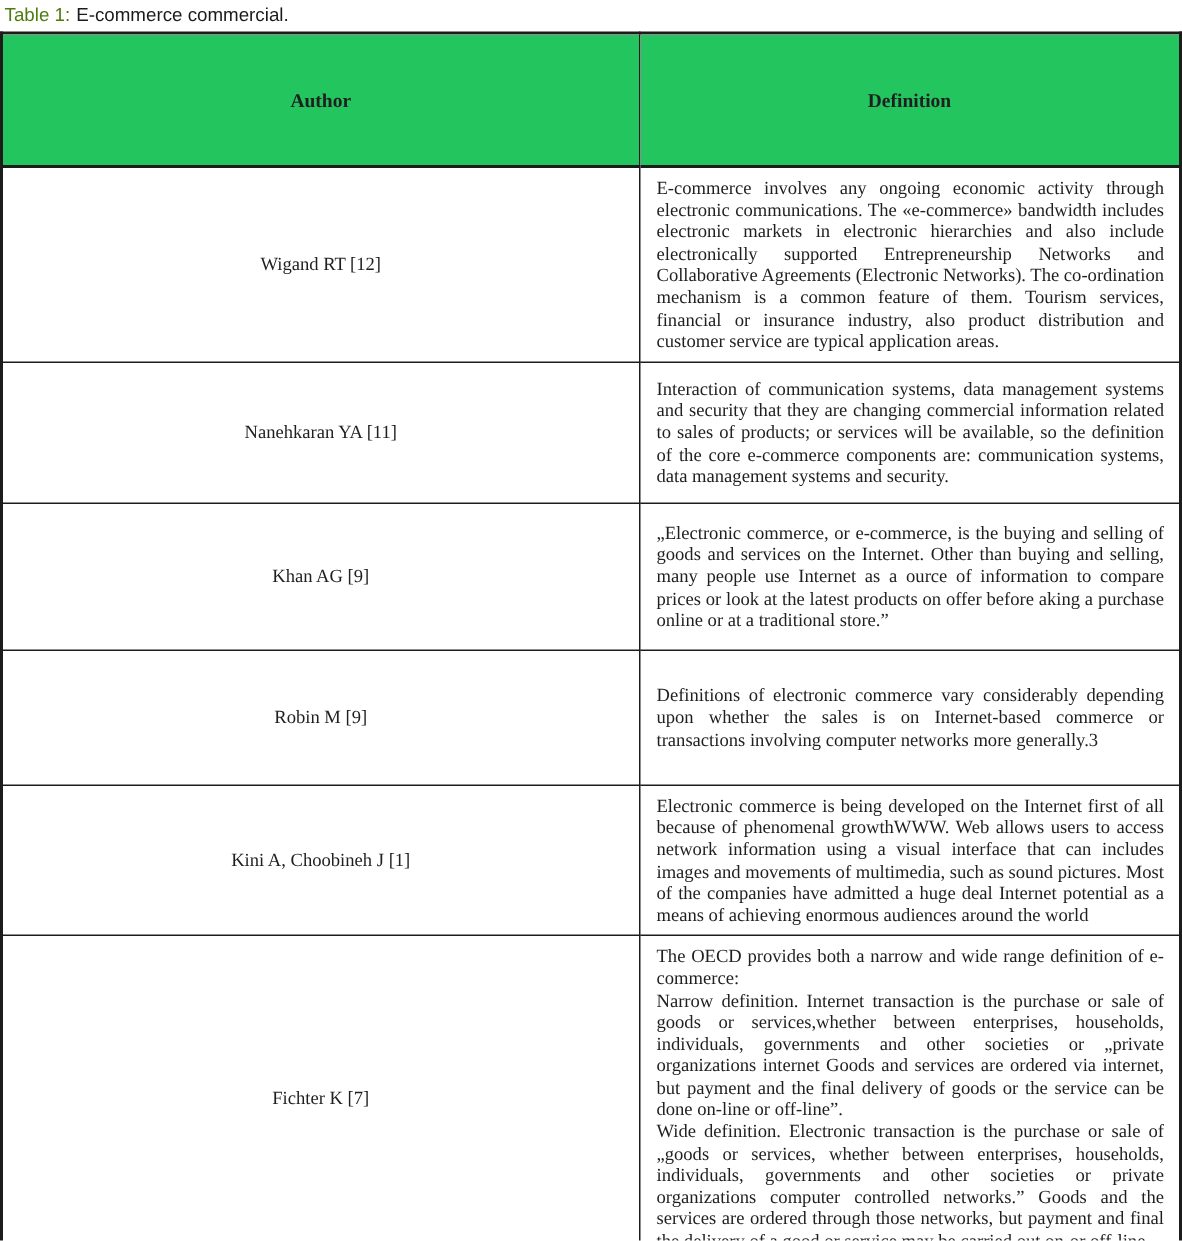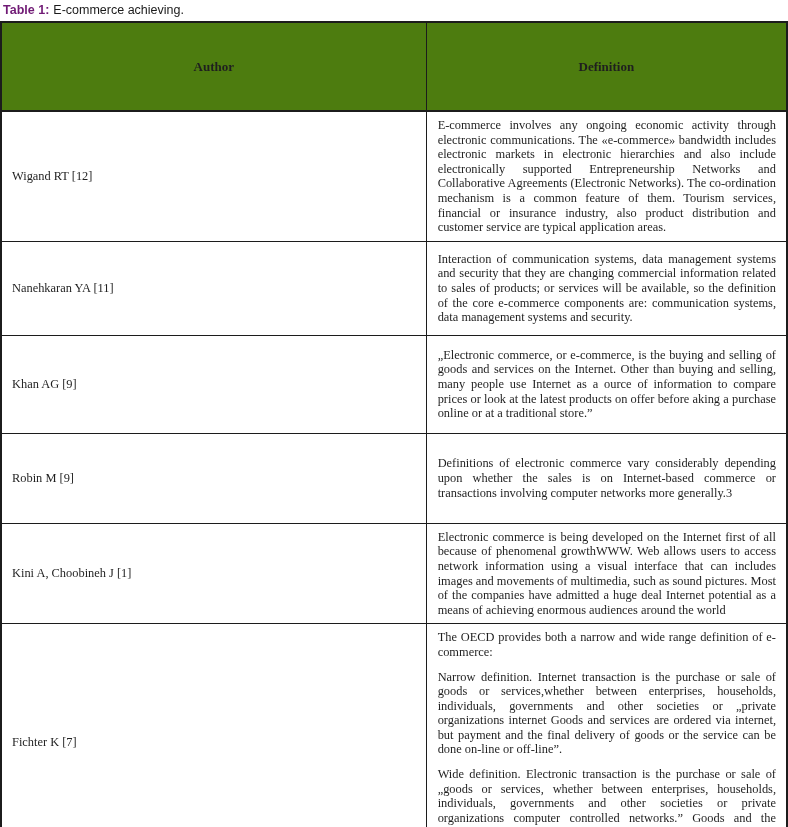--- a/index.html
+++ b/index.html
@@ -18,76 +18,77 @@
   .caption {
     font-family: "Liberation Sans", sans-serif;
     font-size: 12.5px;
     padding: 3px 0 0 3px;
     height: 21px;
     box-sizing: border-box;
     color: #1a1a1a;
     white-space: nowrap;
   }
   .caption-label {
-    font-weight: bold;
-    color: #701a75;
+    font-weight: normal;
+    color: #4d7c0f;
     margin-right: 4px;
   }
   table.def-table {
     width: 788px;
     box-sizing: border-box;
     border-collapse: collapse;
     table-layout: fixed;
     border: 2px solid #1c1c1c;
   }
   .def-table th, .def-table td {
     border: 1px solid #1c1c1c;
     vertical-align: middle;
     font-size: 12.4px;
     box-sizing: border-box;
     overflow: hidden;
   }
   .def-table thead th {
-    background: #4d7c0f;
+    background: #22c55e;
     font-weight: bold;
     text-align: center;
     font-size: 13px;
     height: 89px;
     border-bottom: 2px solid #1c1c1c;
   }
   .col-author { width: 390px; }
   .col-def { width: 331px; }
   td.author-cell {
+    text-align: center;
     padding: 4px 10px;
   }
   td.definition-cell {
     text-align: justify;
     padding: 6px 10px 6px 11px;
     line-height: 14.6px;
   }
   td.definition-cell p {
     margin: 0;
   }
   td.definition-cell p + p {
-    margin-top: 10px;
+    margin-top: 0;
   }
   tr.r0 td { height: 115px; }
   tr.r1 td { height: 94px; }
   tr.r2 td { height: 98px; margin-left: 31px; }
   tr.r3 td { height: 90px; }
   tr.r4 td { height: 97px; }
   tr.r5 td { height: 217px; }
 </style>
 </head>
 <body>
 
 <div class="page">
 
   <div class="caption">
-    <span class="caption-label">Table 1:</span><span>E-commerce achieving.</span>
+    <span class="caption-label">Table 1:</span><span>E-commerce commercial.</span>
   </div>
 
   <table class="def-table">
     <thead>
       <tr>
         <th class="col-author">Author</th>
         <th class="col-def">Definition</th>
       </tr>
     </thead>
     <tbody>

